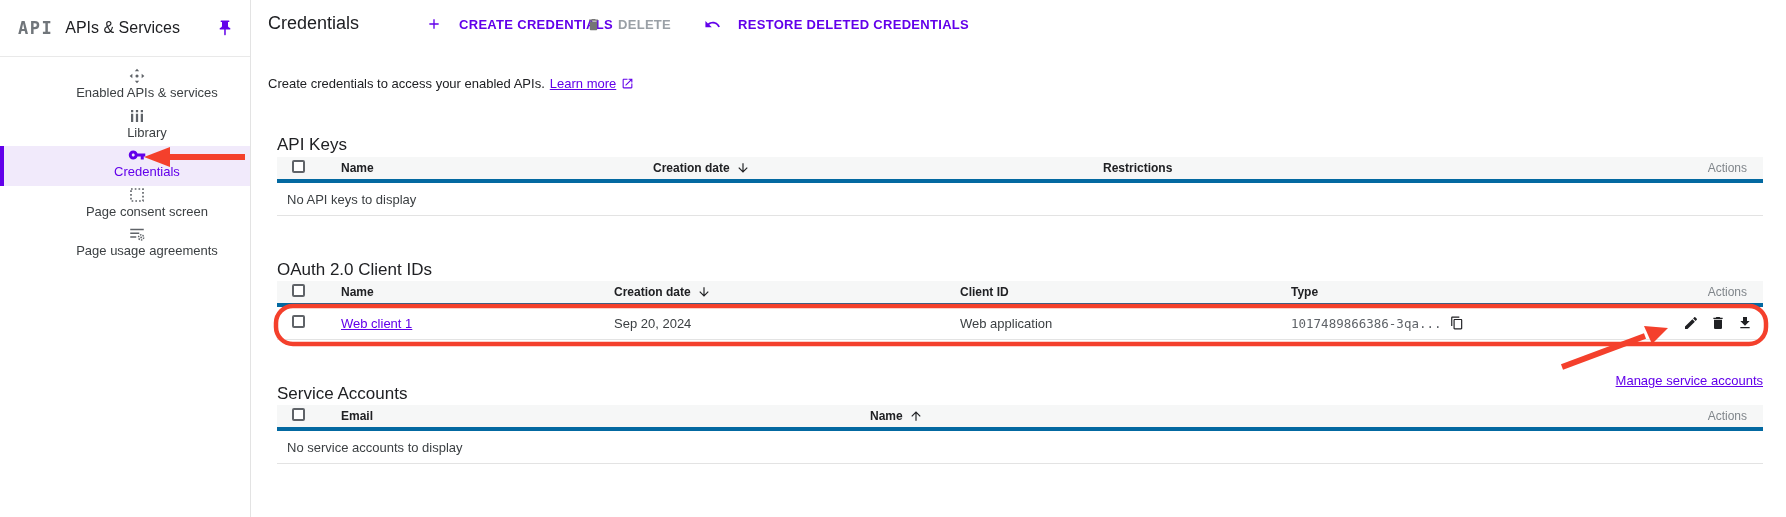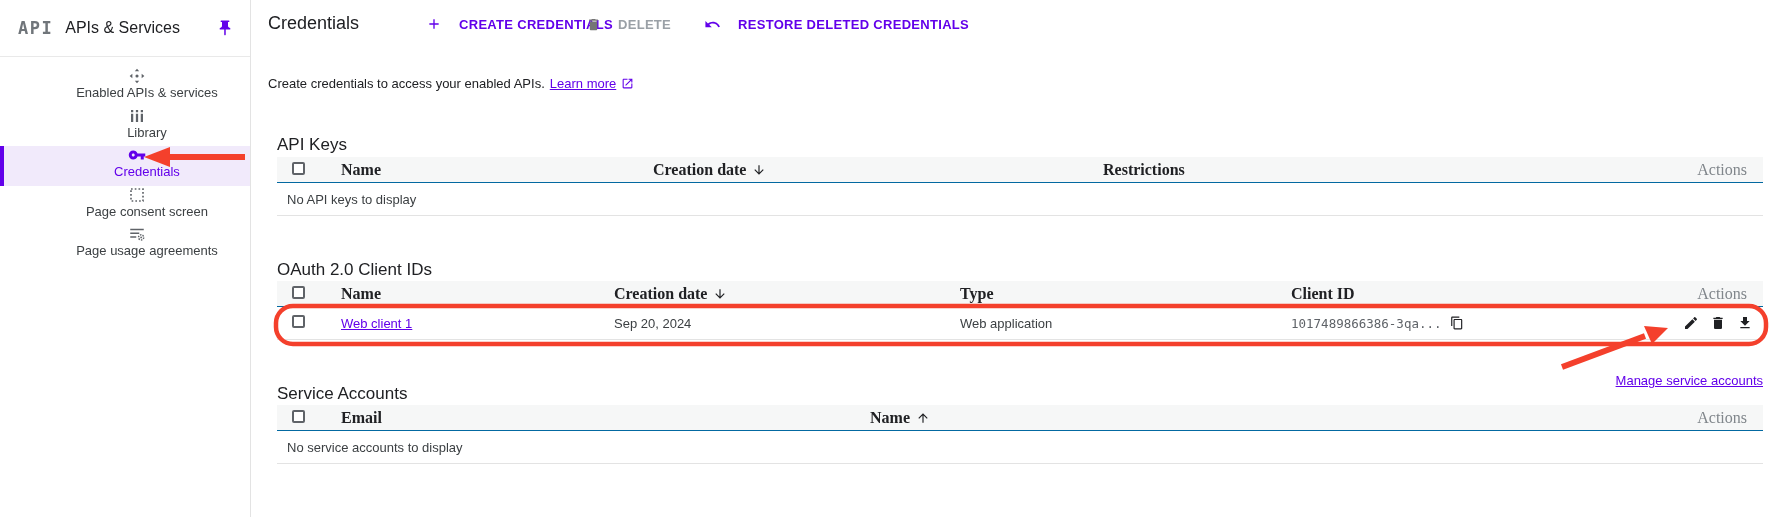--- a/index.html
+++ b/index.html
@@ -37,21 +37,21 @@
   .link { color:#6200ea; text-decoration:underline; cursor:pointer; }
 
   
   .sec-h { position:absolute; left:277px; font-size:17px; font-weight:400; color:#202124; white-space:nowrap; }
   .h-api { top:121px; } .h-oauth { top:246px; } .h-svc { top:370px; }
   .manage-link { position:absolute; right:23px; top:373px; font-size:13px; }
 
   .tbl { position:absolute; left:277px; width:1486px; }
   .t-api { top:157px; } .t-oauth { top:281px; } .t-svc { top:405px; }
   .thead { display:grid; align-items:center; height:26px; background:#f6f7f7;
-           font-size:16px; font-weight:700; color:#202124; border-bottom:1px solid #0369a1;font-family:Liberation Serif, serif; }
+           font-size:12px; font-weight:700; color:#202124; border-bottom:4px solid #0369a1; }
   .trow  { display:grid; align-items:center; height:33px; border-bottom:1px solid #e3e3e3;
            font-size:13px; color:#3c4043; }
   .erow  { display:flex; align-items:center; height:33px; border-bottom:1px solid #e3e3e3;
            font-size:13px; color:#3c4043; padding-left:10px; }
   .g-api   { grid-template-columns:64px 312px 450px 460px 1fr; }
   .g-oauth { grid-template-columns:64px 273px 346px 331px 392px 1fr; }
   .g-svc   { grid-template-columns:64px 529px 1fr 110px; }
   .cb { width:13px; height:13px; border:2px solid #5f6368; border-radius:2px;
         margin-left:15px; display:inline-block; cursor:pointer; background:#fff; }
   .hd-cell { display:flex; align-items:center; gap:6px; cursor:pointer; }
@@ -197,24 +197,24 @@
         </span>
       <span class="hd-cell">
         <span>Creation date</span>
         <span style="display:flex">
             <svg width="14" height="14" viewBox="0 0 24 24" fill="#202124">
               <path d="M20 12l-1.41-1.41L13 16.17V4h-2v12.17l-5.58-5.59L4 12l8 8 8-8z"></path>
             </svg>
           </span>
       </span>
       <span class="hd-cell">
+          <span>Client ID</span>
+        </span>
+      <span class="hd-cell">
           <span>Type</span>
-        </span>
-      <span class="hd-cell">
-          <span>Client ID</span>
         </span>
       <span class="actions-h">Actions</span>
     </div>
     <div class="trow g-oauth">
       <span><span class="cb"></span></span>
       <span><span class="link">Web client 1</span></span>
       <span>Sep 20, 2024</span>
       <span>Web application</span>
       <span class="cid">
         <span>1017489866386-3qa...</span>

